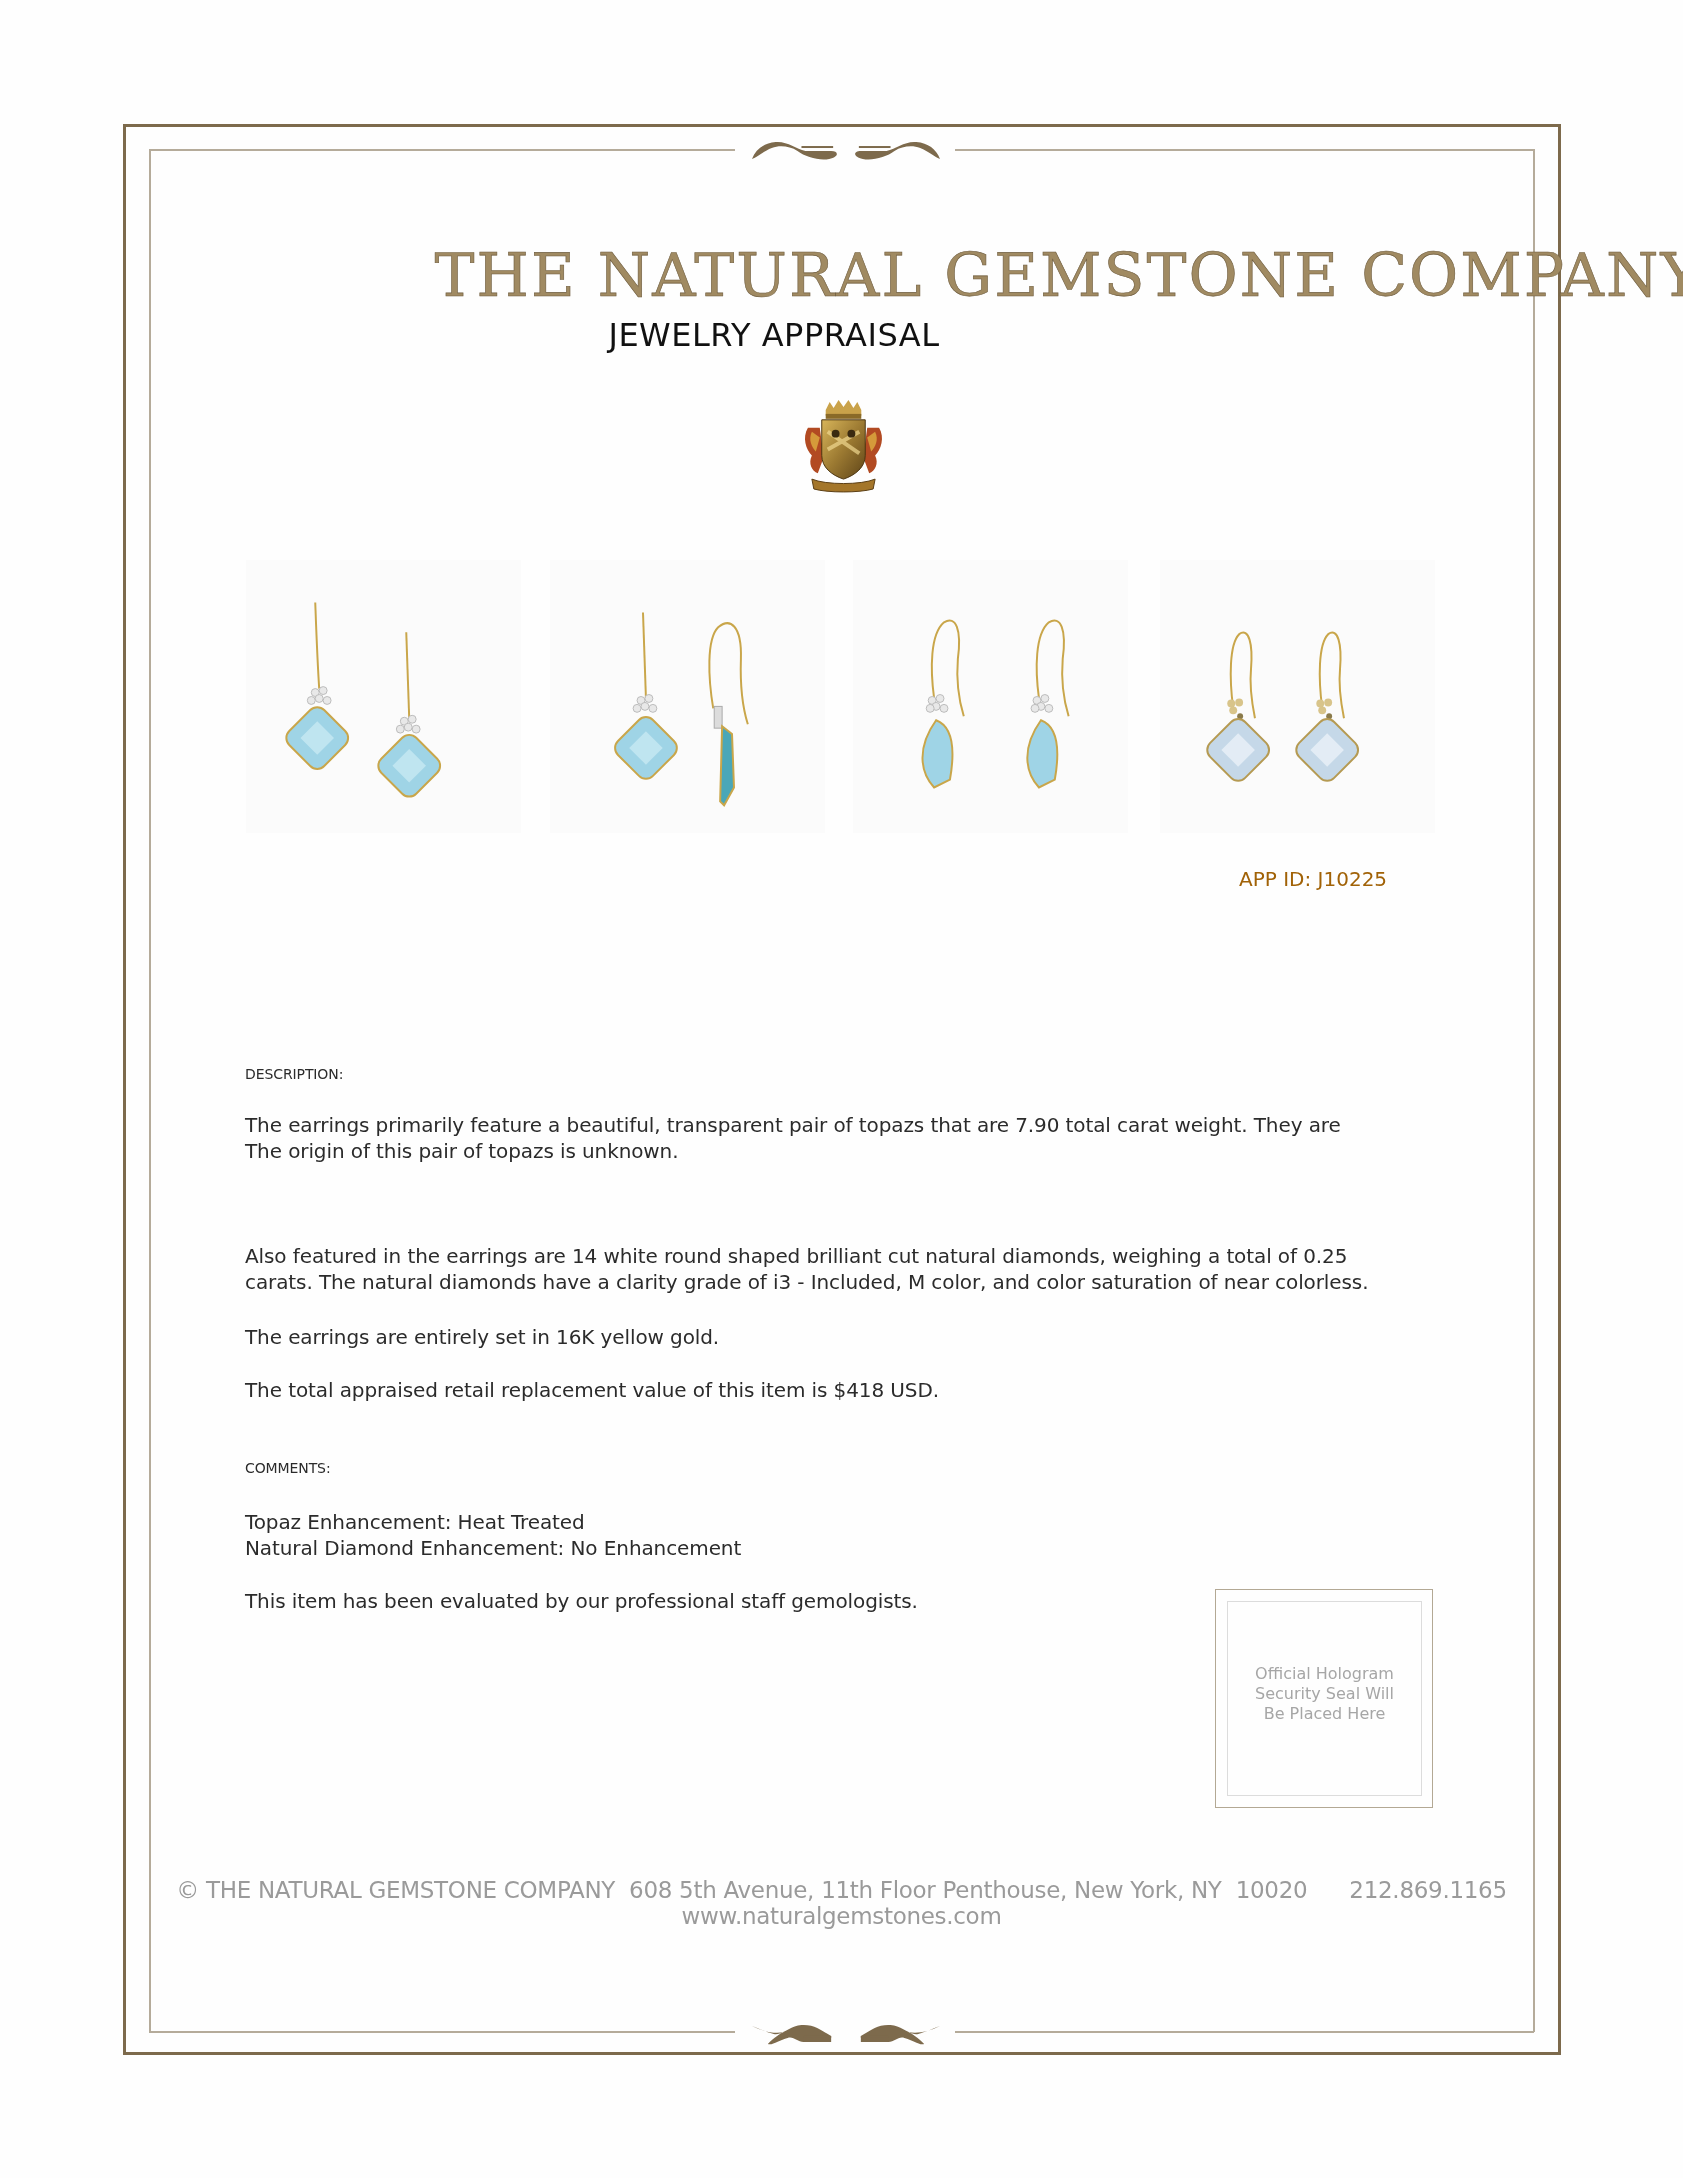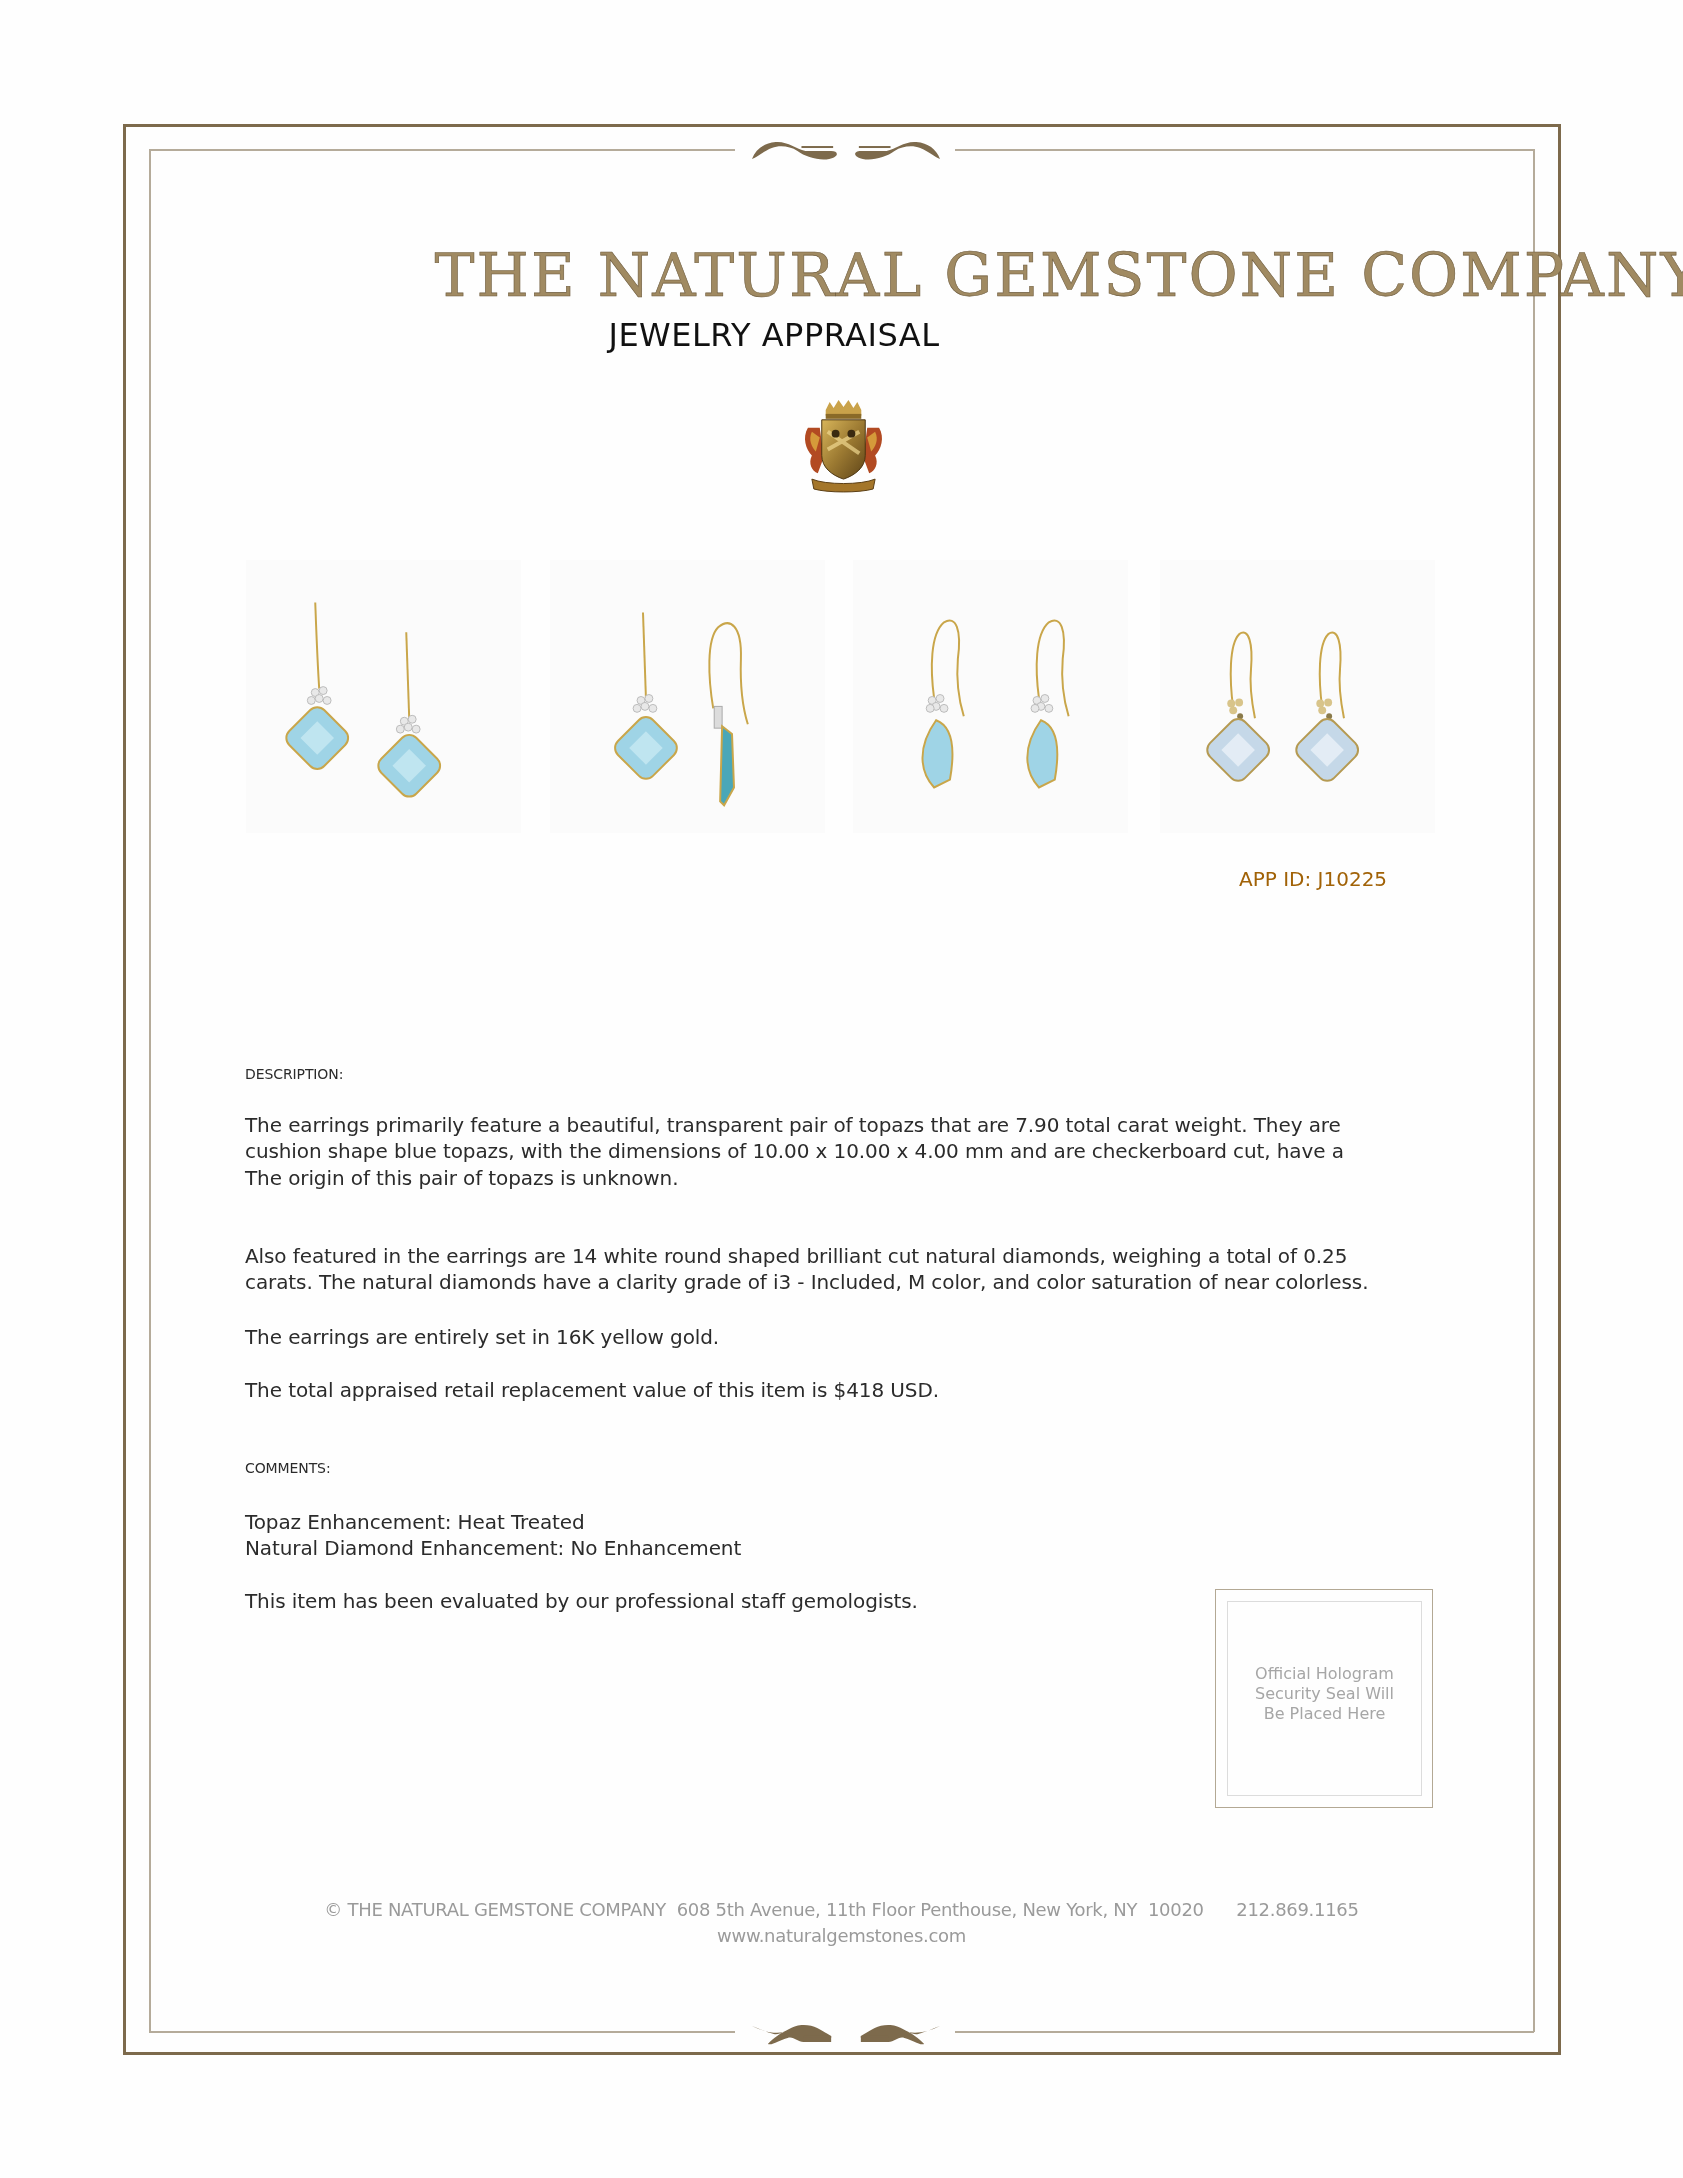--- a/index.html
+++ b/index.html
@@ -12,21 +12,21 @@
   .title span { -webkit-text-stroke:0.6px #6e5c3e; color:#a08a62; }
   .subtitle { left:0; width:1548px; top:315px; text-align:center; font-size:32px; color:#111; line-height:40px; letter-spacing:0.5px; }
   .crest { left:802px; top:398px; width:83px; height:97px; }
   .photo { top:560px; width:275px; height:273px; background:#fbfbfb; overflow:hidden; }
   .app-id { left:1239px; top:864px; font-size:20px; color:#a16207; line-height:30px; white-space:nowrap; }
   .body-text { left:245px; font-size:20px; color:#2b2b2b; line-height:26.4px; white-space:nowrap; letter-spacing:-0.1px; }
   .label { font-size:14px; }
   .seal-outer { left:1215px; top:1589px; width:218px; height:219px; border:1.5px solid #b3a894; box-sizing:border-box; }
   .seal-inner { left:1227px; top:1601px; width:195px; height:195px; border:1px solid #dcdcdc; box-sizing:border-box; }
   .seal-text { left:1227px; width:195px; top:1664px; text-align:center; font-size:16px; color:#a6a6a6; line-height:20px; }
-  .footer-line { left:0; width:1683px; text-align:center; font-size:18px; color:#9a9a9a; line-height:26px; white-space:pre; letter-spacing:-0.3px;margin-top:20px; }
+  .footer-line { left:0; width:1683px; text-align:center; font-size:23px; color:#9a9a9a; line-height:26px; white-space:pre; letter-spacing:-0.3px; }
 </style>
 </head>
 <body>
 
 <div class="abs outer-frame"></div>
 
 <div class="abs inner-line" style="left:149px; top:149px; width:586px; height:2px;"></div>
 <div class="abs inner-line" style="left:955px; top:149px; width:579px; height:2px;"></div>
 <div class="abs inner-line" style="left:149px; top:149px; width:2px; height:1883px;"></div>
 <div class="abs inner-line" style="left:1533px; top:149px; width:2px; height:1883px;"></div>
@@ -166,21 +166,20 @@
     </g>
   </svg>
 </div>
 
 <div class="abs app-id">APP ID: J10225</div>
 
 <div class="abs body-text label" style="top:1061px;">DESCRIPTION:</div>
 
 <div class="abs body-text" style="top:1112px;">
   <div>The earrings primarily feature a beautiful, transparent pair of topazs that are 7.90 total carat weight. They are</div>
-  <div>cushion shape blue topazs, with the dimensions of 10.00 x 10.00 x 4.00 mm and are checkerboard cut, have a</div>
   <div>The origin of this pair of topazs is unknown.</div>
 </div>
 
 <div class="abs body-text" style="top:1243px;">
   <div>Also featured in the earrings are 14 white round shaped brilliant cut natural diamonds, weighing a total of 0.25</div>
   <div>carats. The natural diamonds have a clarity grade of i3 - Included, M color, and color saturation of near colorless.</div>
 </div>
 
 <div class="abs body-text" style="top:1324px;">The earrings are entirely set in 16K yellow gold.</div>
 <div class="abs body-text" style="top:1377px;">The total appraised retail replacement value of this item is $418 USD.</div>

